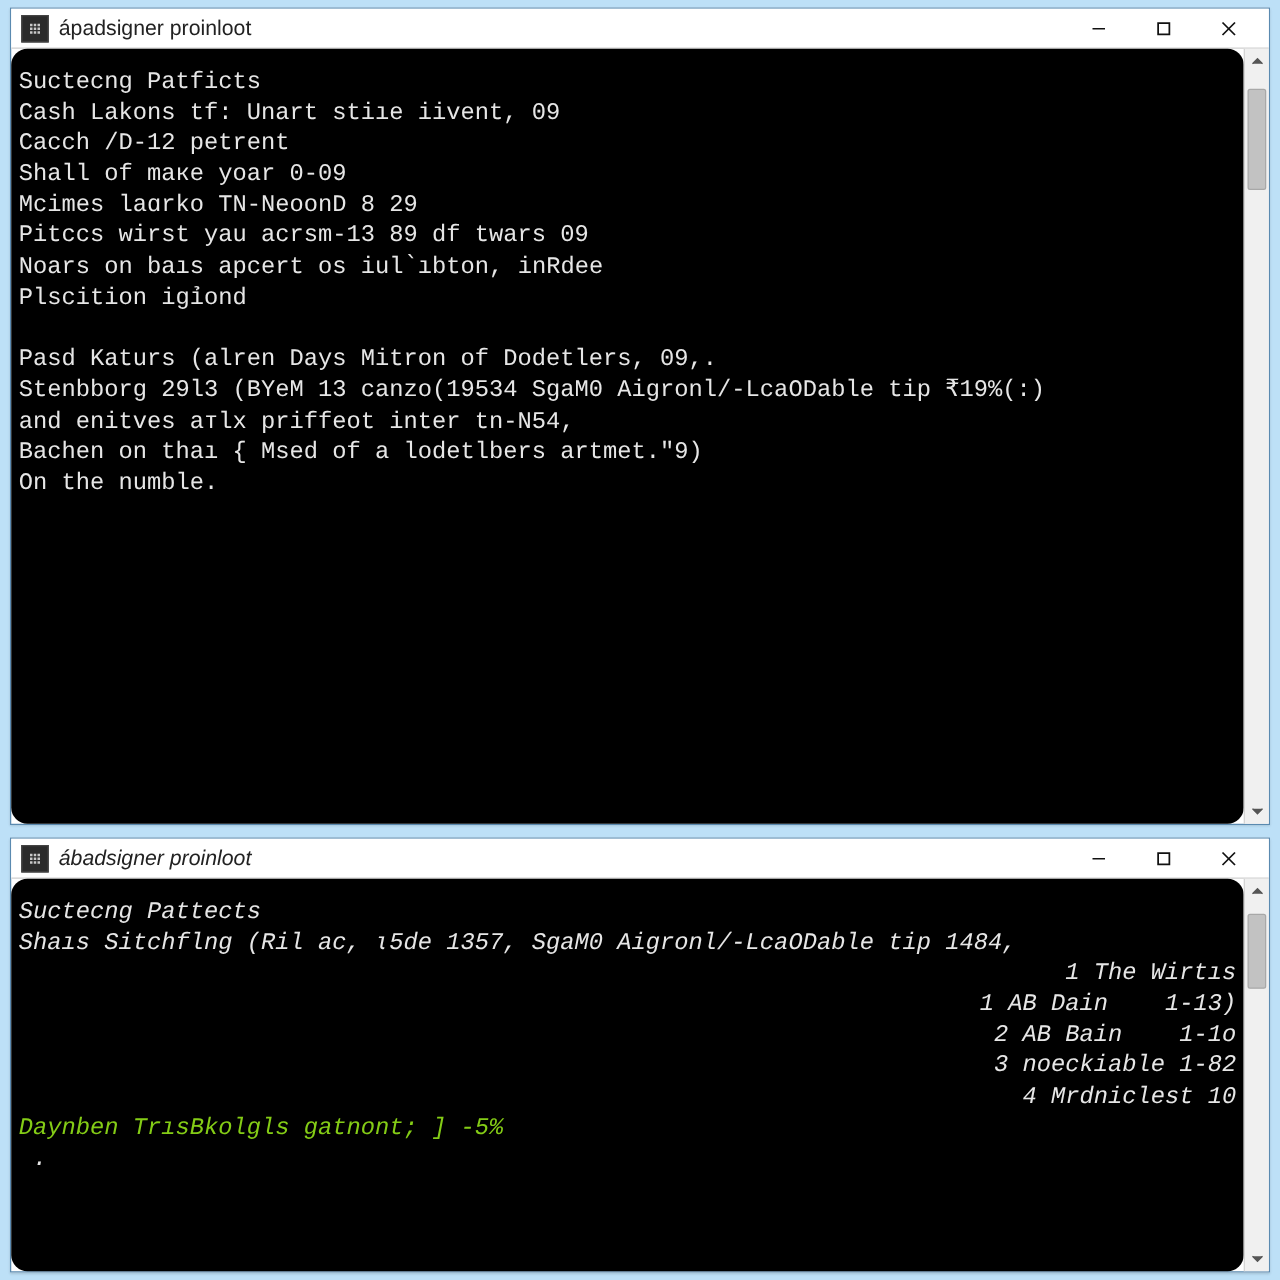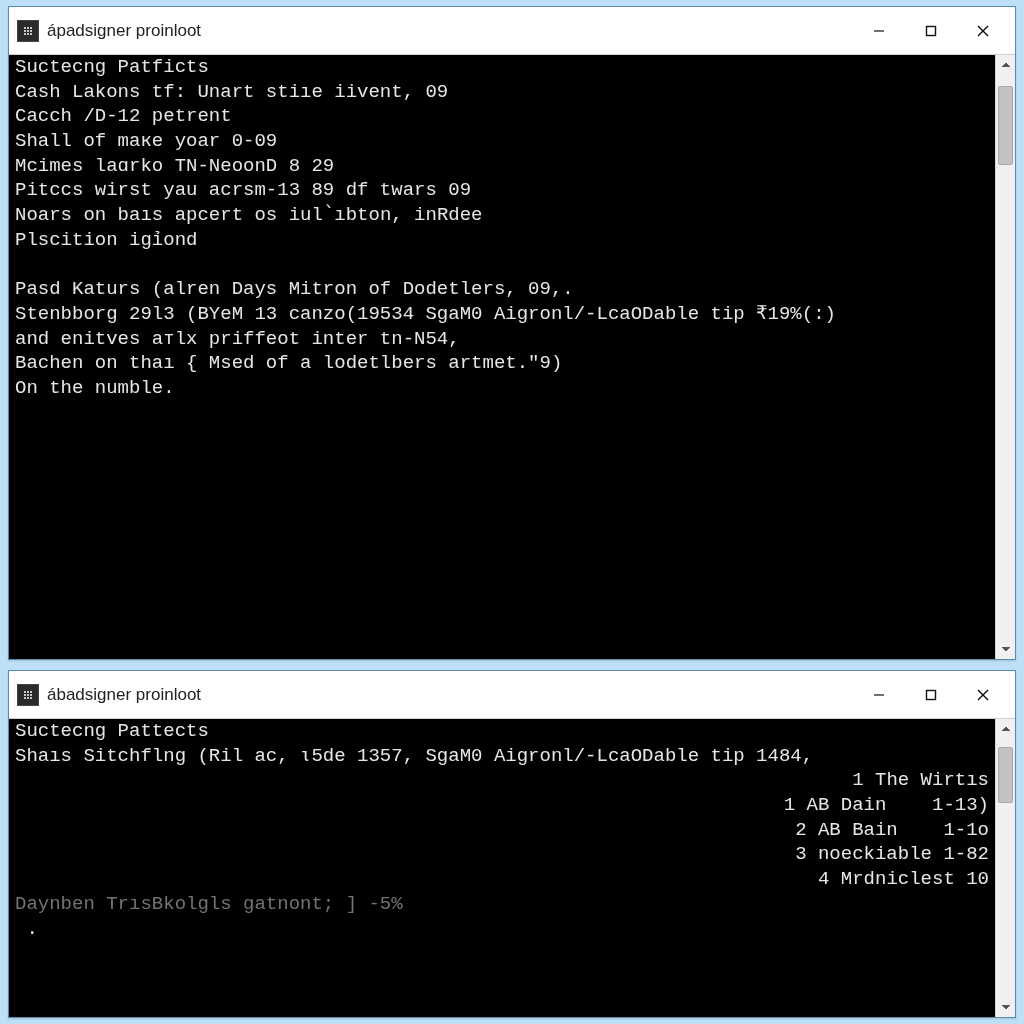--- a/index.html
+++ b/index.html
@@ -15,23 +15,23 @@
       gap: 10px;
     }
     .window {
       background: #fff;
       border: 1px solid #5a8ab0;
       display: flex;
       flex-direction: column;
       box-shadow: 0 1px 2px rgba(0,0,0,.15);
     }
     .window-top { flex: 1 1 650px; }
-    .window-bottom { flex: 0 0 348px; }
+    .window-bottom { flex: 0 0 348px; font-style: italic; }
     .titlebar {
-      height: 48px;
+      height: 32px;
       background: #ffffff;
       display: flex;
       align-items: center;
       padding: 0 6px 0 8px;
       border-bottom: 1px solid #d0d0d0;
     }
     .titlebar .app-icon {
       width: 22px; height: 22px;
       background: #2b2b2b;
       display: flex; align-items:center; justify-content:center;
@@ -61,28 +61,29 @@
 
     .term-wrap {
       display:flex; flex:1; min-height:0;
     }
     .terminal {
       background: #000;
       color: #e6e6e6;
       font-family: "Consolas", "Courier New", monospace;
       font-size: 19px;
       line-height: 1.3;
-      padding: 0 6px 6px 6px;
+      padding: 14px 6px 6px 6px;
       white-space: pre;
       overflow: hidden;
       flex: 1;
+      border-radius: 13px;
     }
     .terminal .line { white-space: pre; }
     .indent { padding-left: 3ch; text-align: right; }
-    .red { color:#737373; }
+    .red { color:#84cc16; }
     .scroll-col {
       width: 20px;
       background: #f0f0f0;
       display:flex; flex-direction:column;
       border-left:1px solid #d4d4d4;
     }
     .scroll-arrow {
       height:20px;
       display:flex; align-items:center; justify-content:center;
     }

